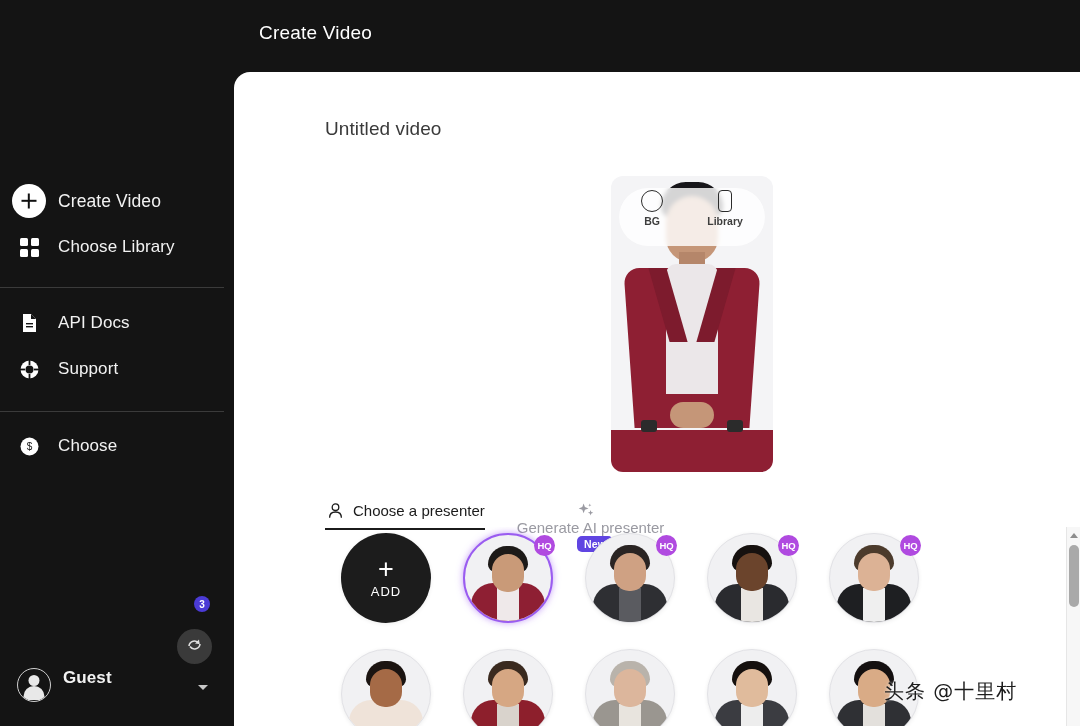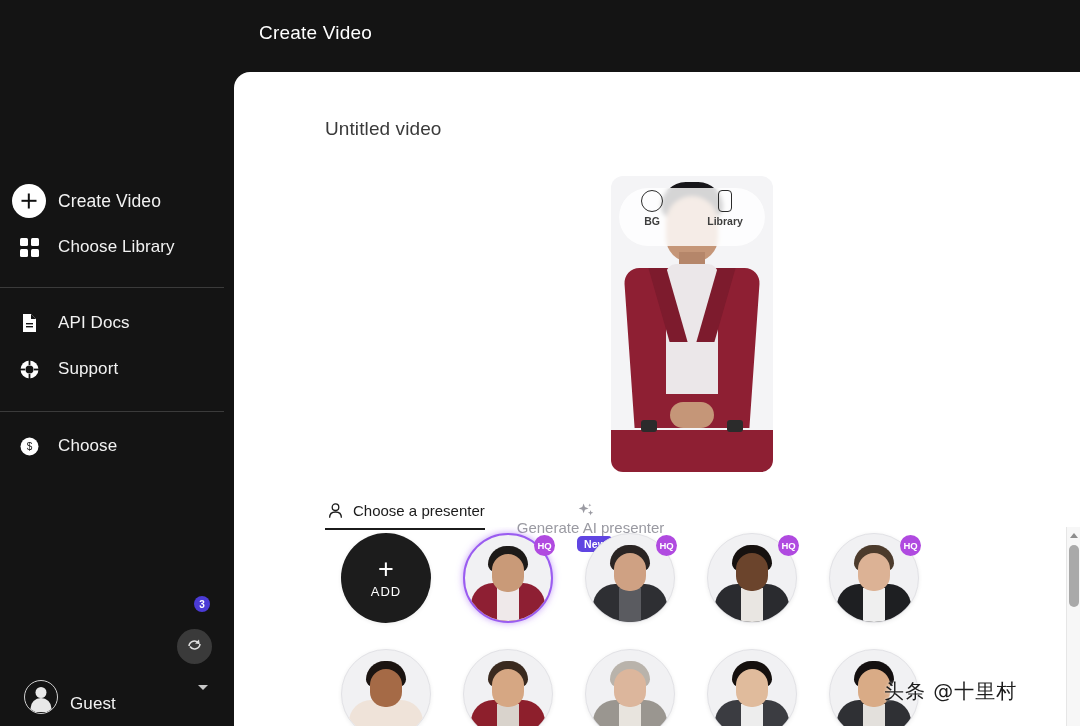--- a/index.html
+++ b/index.html
@@ -74,21 +74,21 @@
   #refresh-btn {
     position: absolute; left: 177px; top: 629px;
     width: 35px; height: 35px; border-radius: 50%;
     background: #3a3a3a;
     display: flex; align-items: center; justify-content: center;
     cursor: pointer; color: #ddd;
   }
   #user-row {
     position: absolute; left: 0; top: 668px;
     width: 234px; height: 46px;
-    display: flex; align-items: flex-end; padding-left: 24px; cursor: pointer;
+    display: flex; align-items: flex-start; padding-left: 17px; cursor: pointer; font-weight: bold;
   }
   #avatar-circle {
     width: 34px; height: 34px; border-radius: 50%;
     border: 1.4px solid #cfcfcf; position: relative; overflow: hidden;
     background: #141414; margin-right: 12px;
   }
   #avatar-circle .head {
     position: absolute; width: 11px; height: 11px; border-radius: 50%;
     background: #e8e8e8; left: 50%; top: 6px; transform: translateX(-50%);
   }

